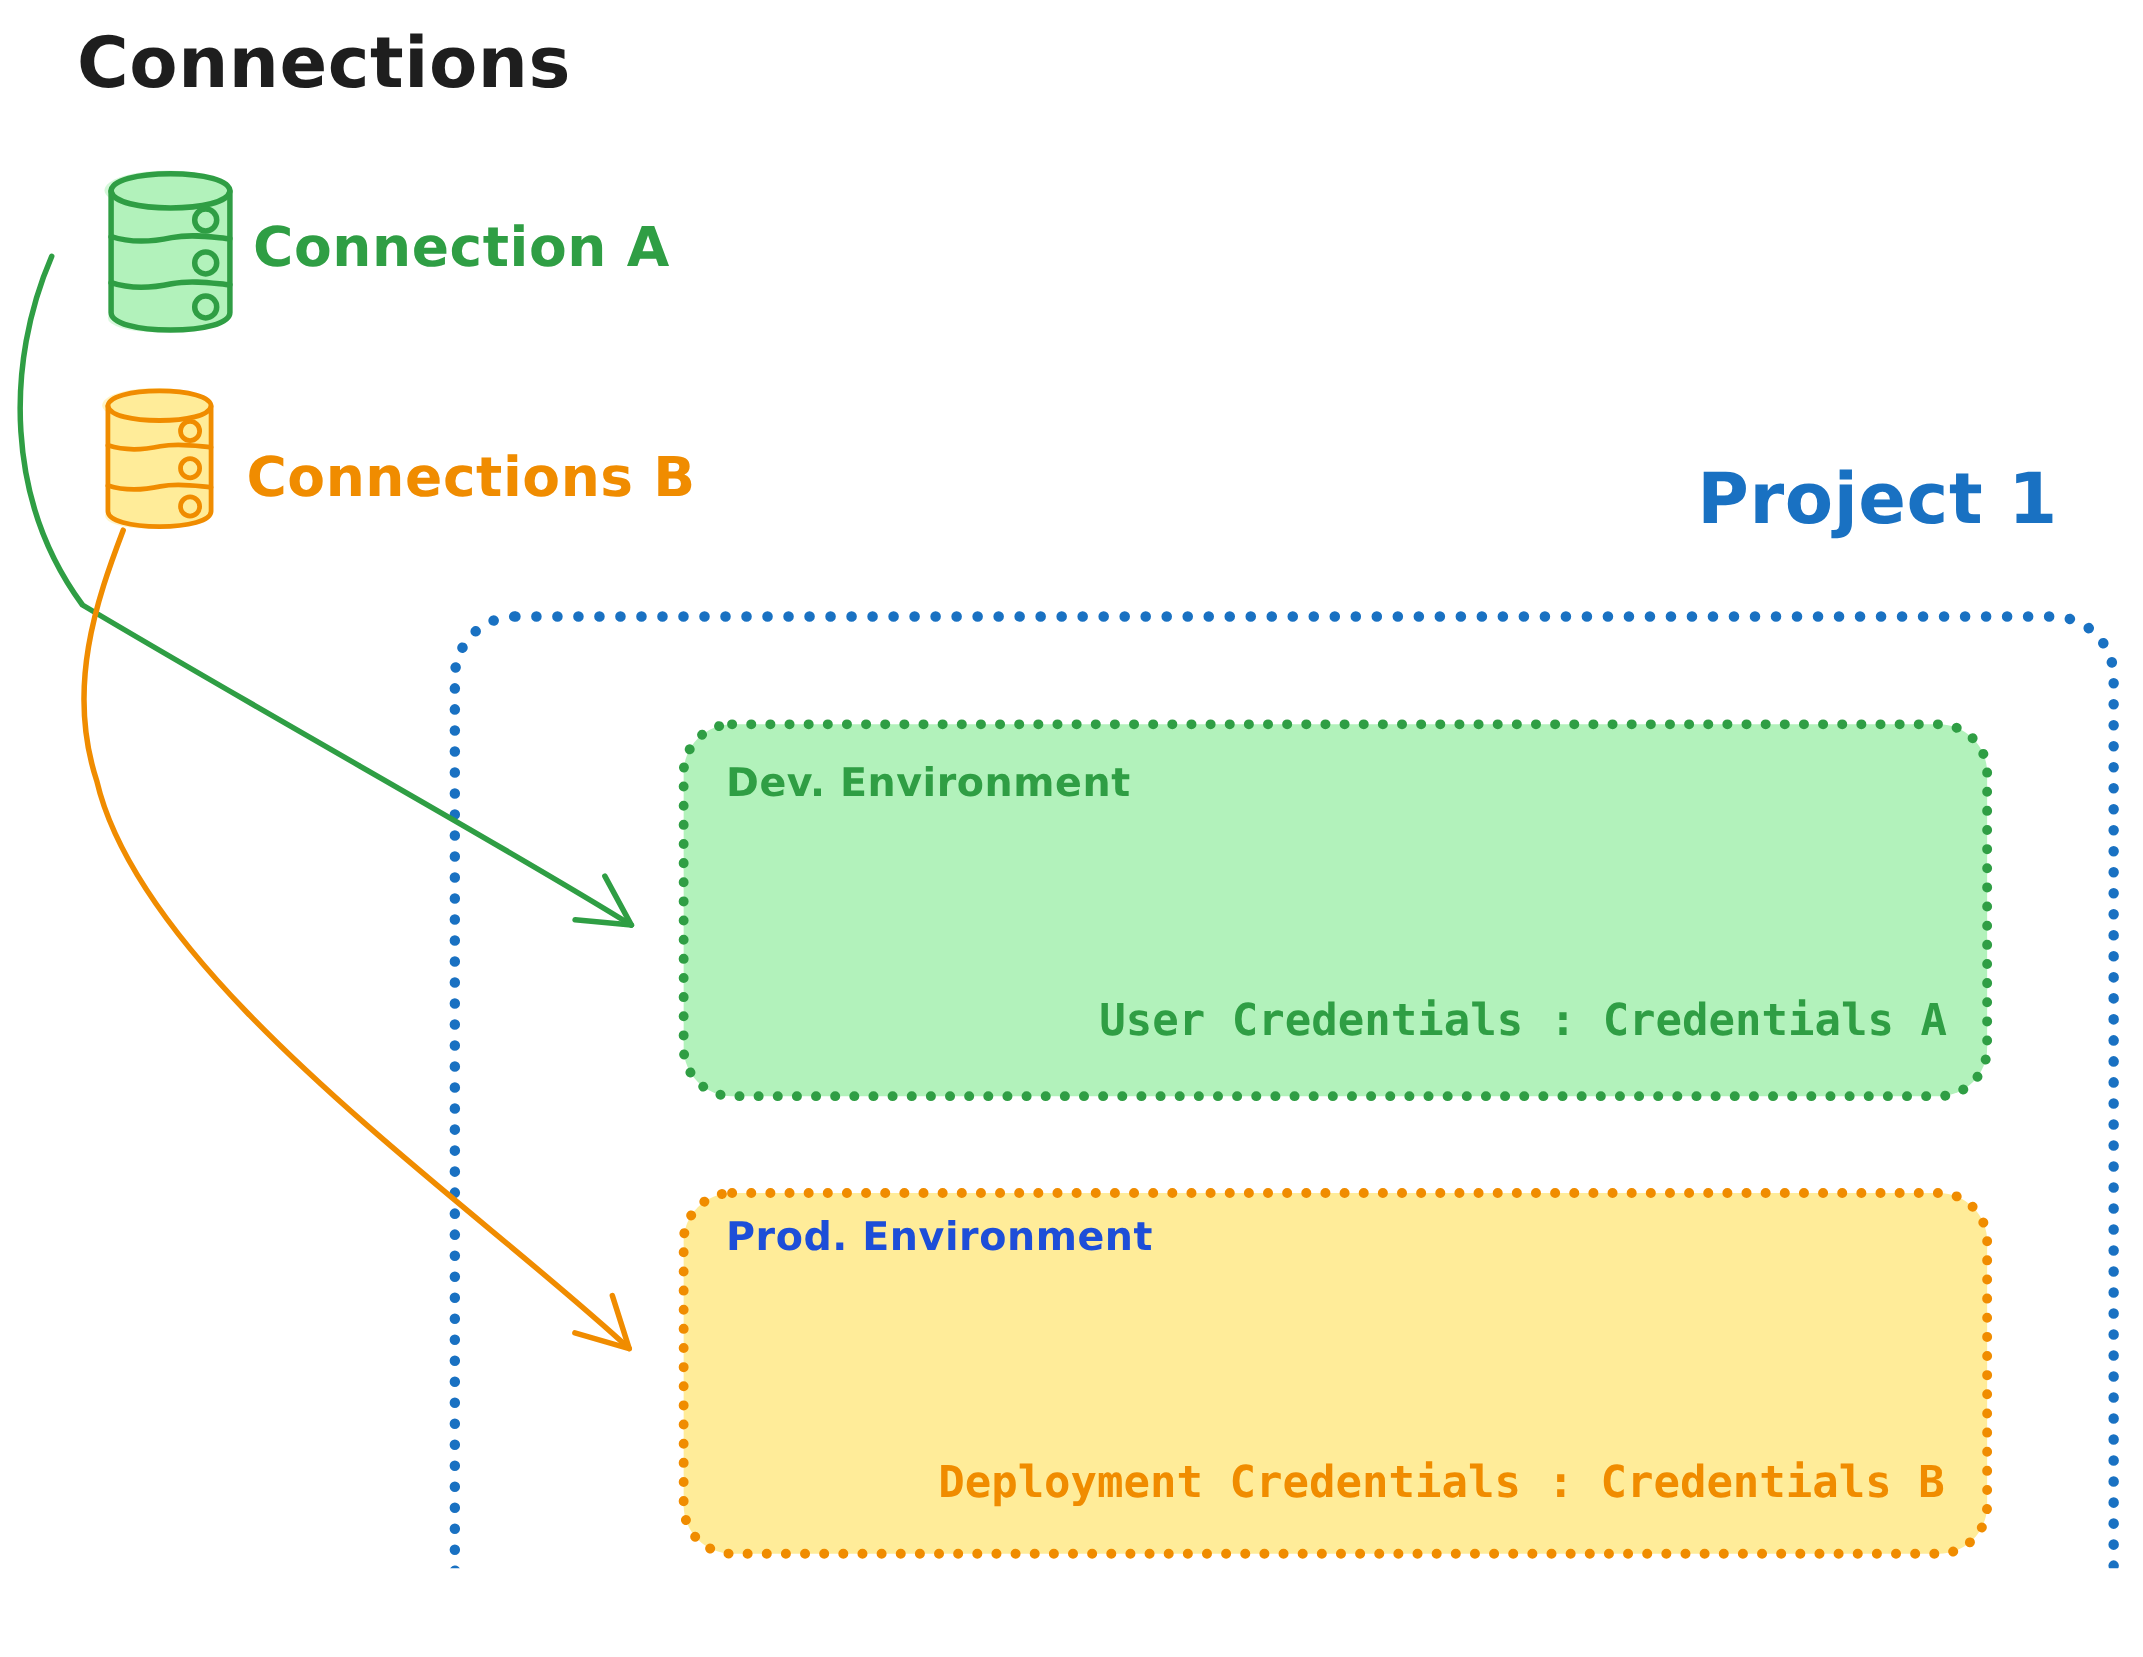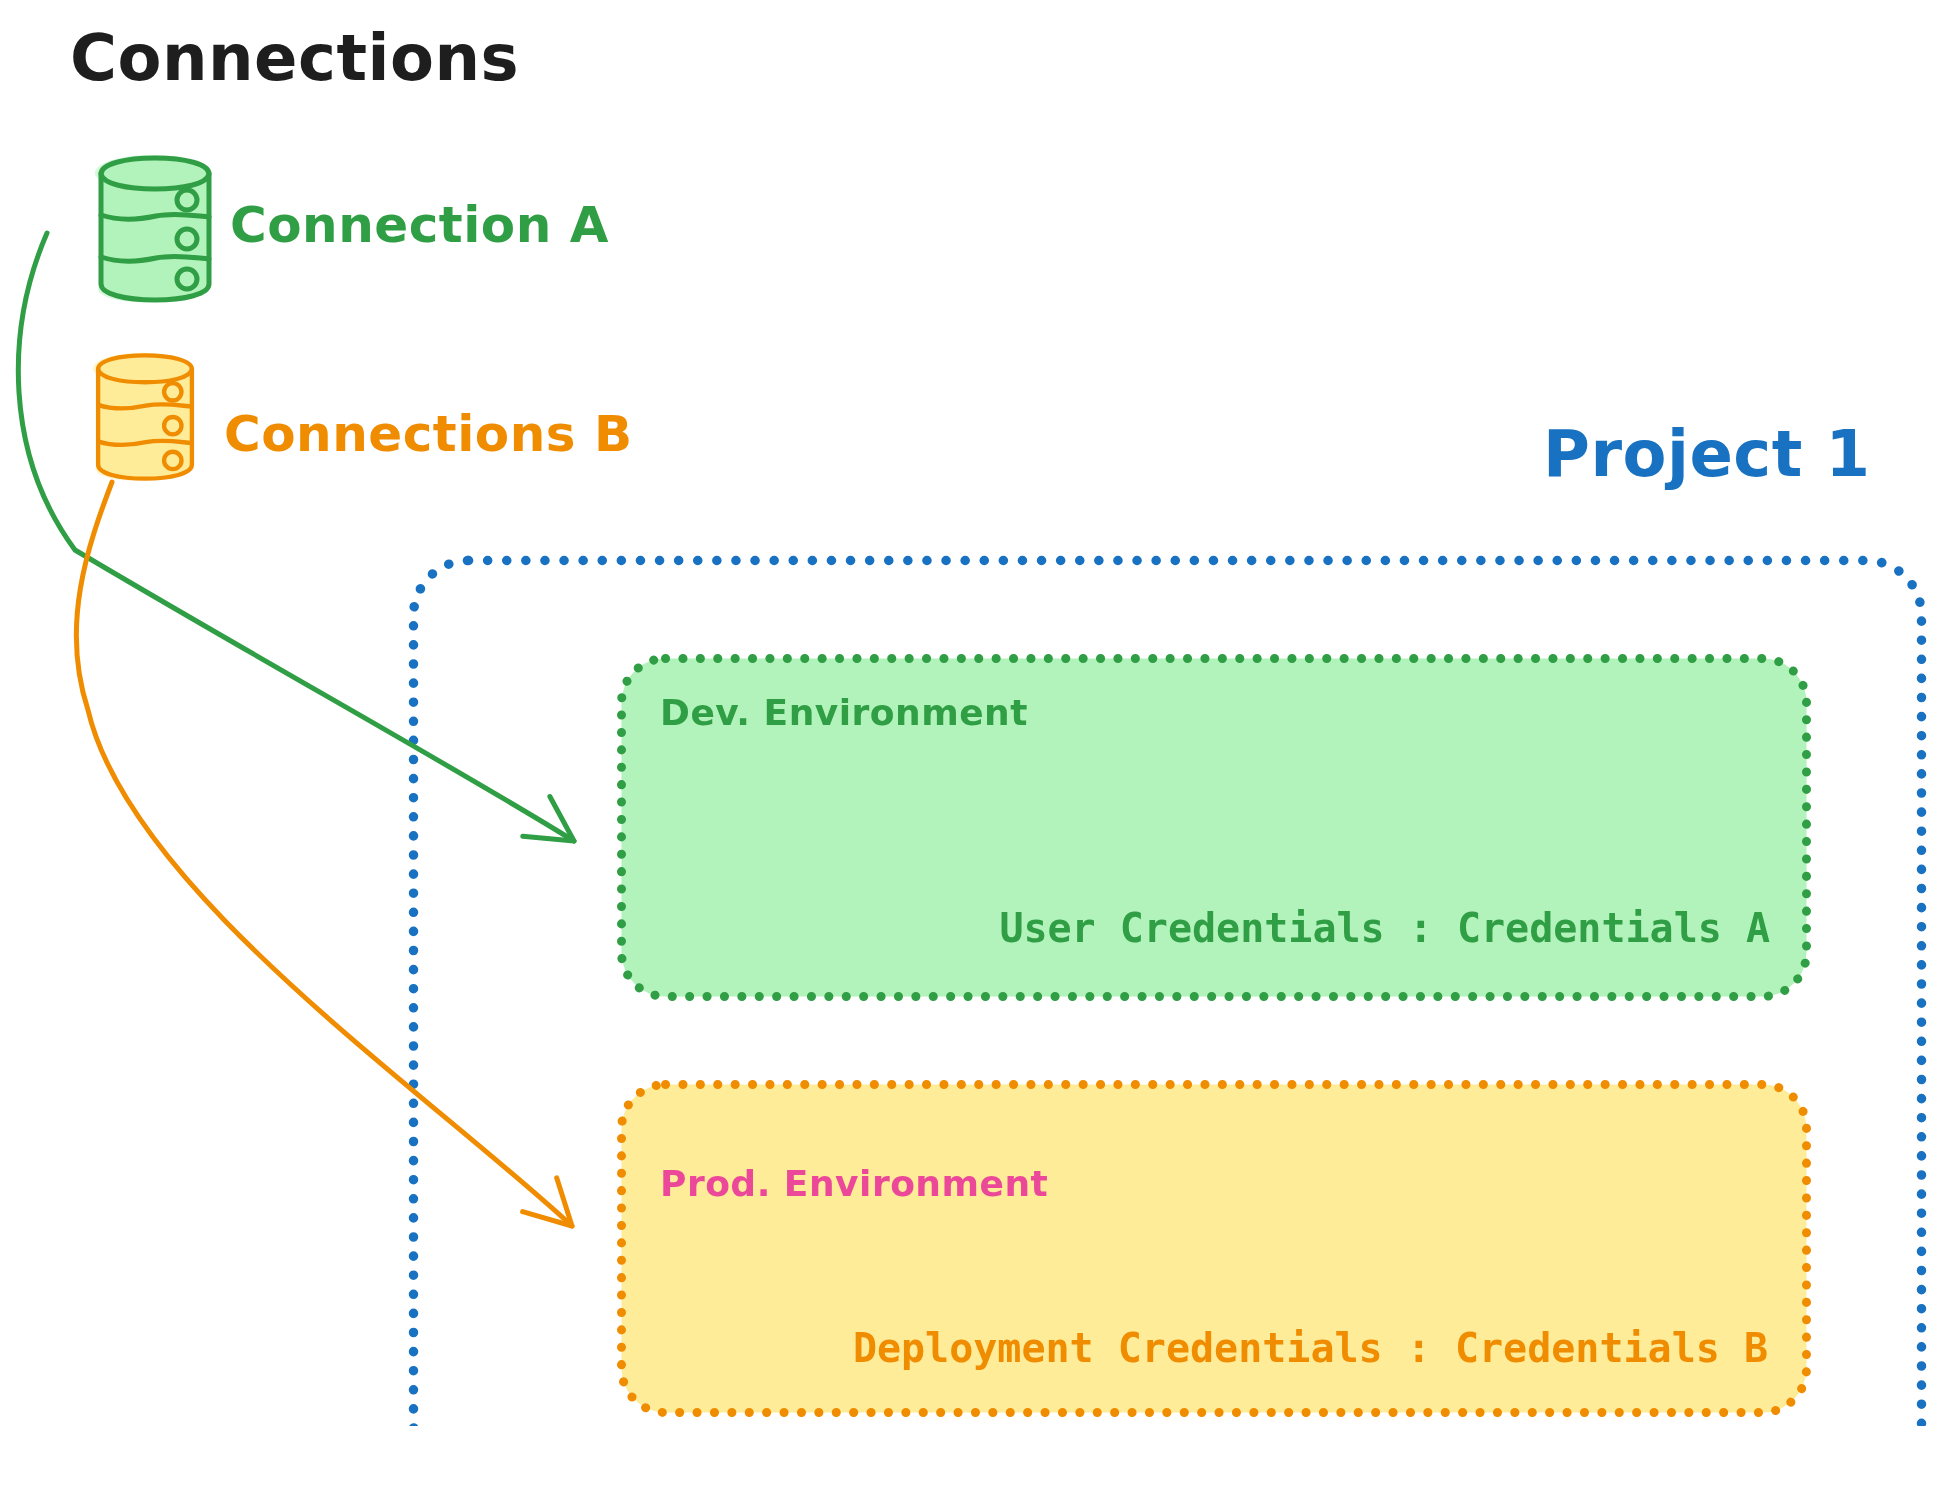--- a/index.html
+++ b/index.html
@@ -24,21 +24,21 @@
     line-height: 1;
     font-weight: 600;
     letter-spacing: 0.5px;
   }
   .t-connections { left: 70px;  top: 26px;   font-size: 64px; color: #1e1e1e; }
   .t-project     { left: 1543px; top: 422px; font-size: 64px; color: #1971c2; }
   .t-conn-a      { left: 230px; top: 200px;  font-size: 50px; color: #2f9e44; }
   .t-conn-b      { left: 224px; top: 409px;  font-size: 50px; color: #f08c00; }
   .t-env-title   { font-size: 36px; }
   .t-dev-title   { left: 660px; top: 695px;  color: #2f9e44; }
-  .t-prod-title  { left: 660px; top: 1166px; color: #ec4899; }
+  .t-prod-title  { left: 660px; top: 1107px; color: #1d4ed8; }
   .t-cred {
     font-family: "DejaVu Sans Mono", "Liberation Mono", monospace;
     font-size: 40px;
     font-weight: 700;
     letter-spacing: 0px;
   }
   .t-dev-cred  { right: 178px; top: 908px;  color: #2f9e44; }
   .t-prod-cred { right: 180px; top: 1328px; color: #f08c00; }
 
   

